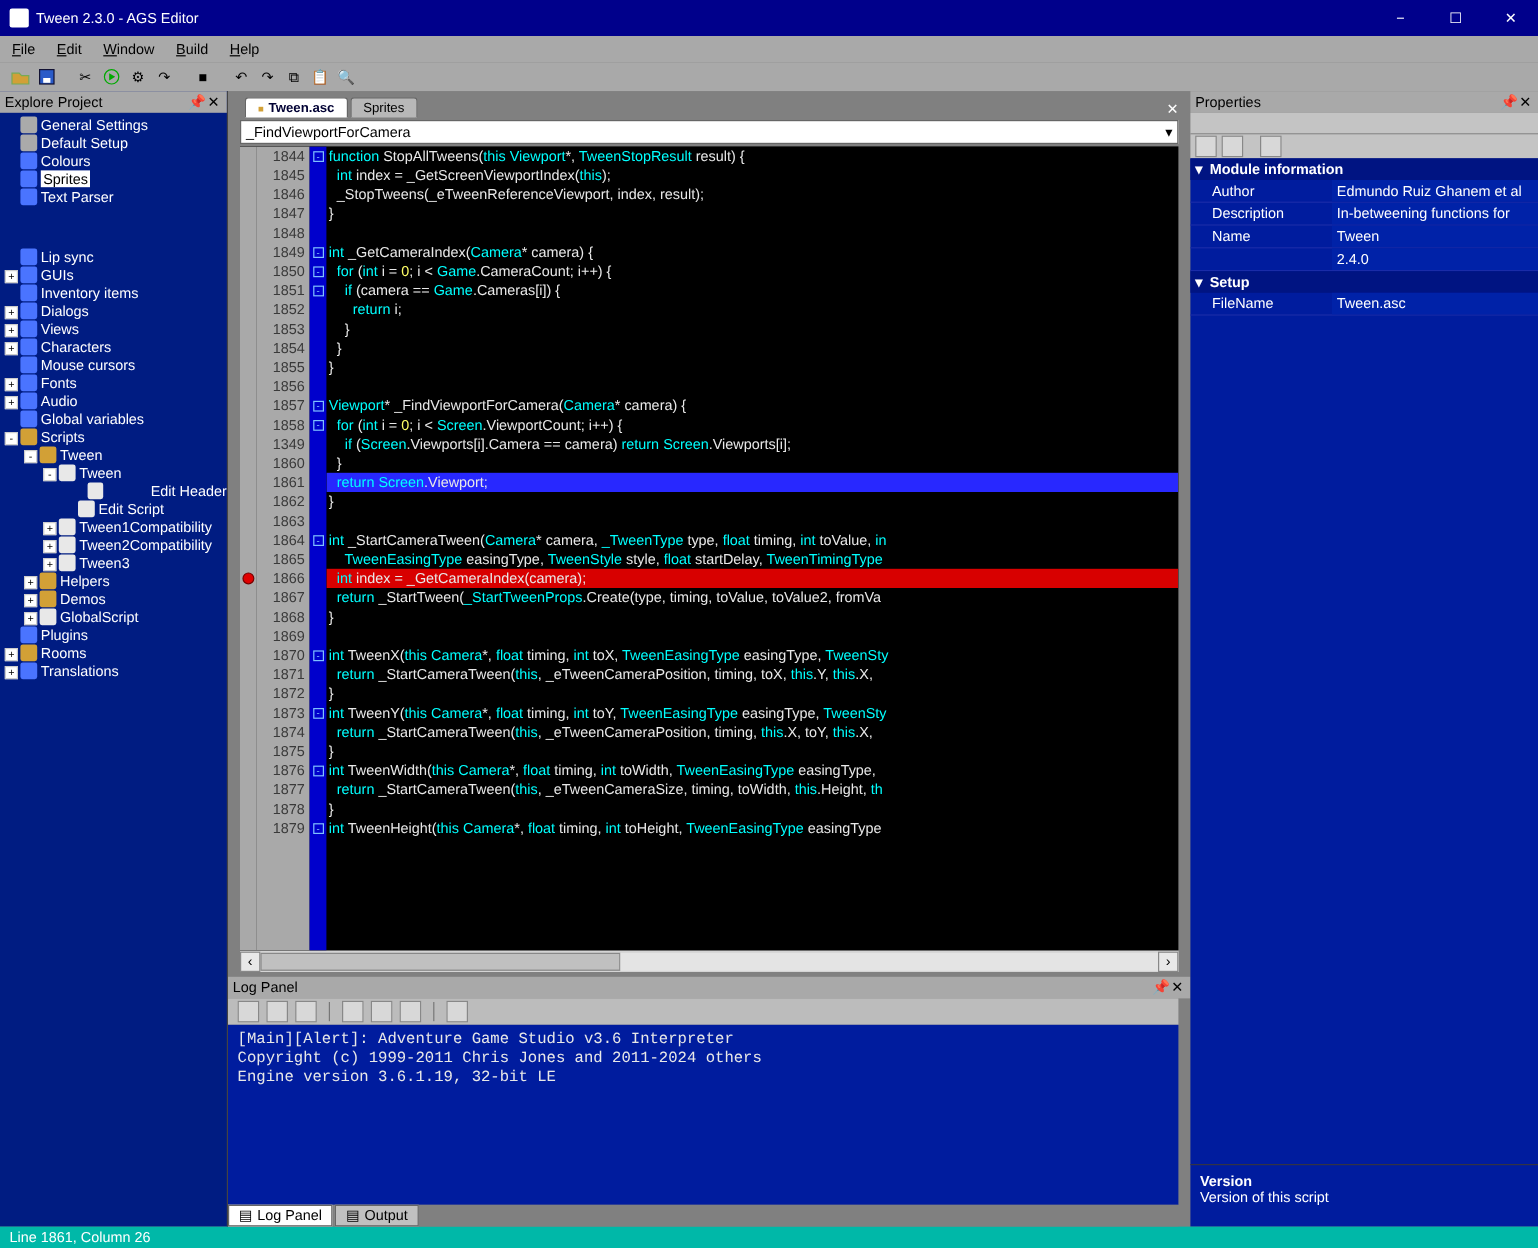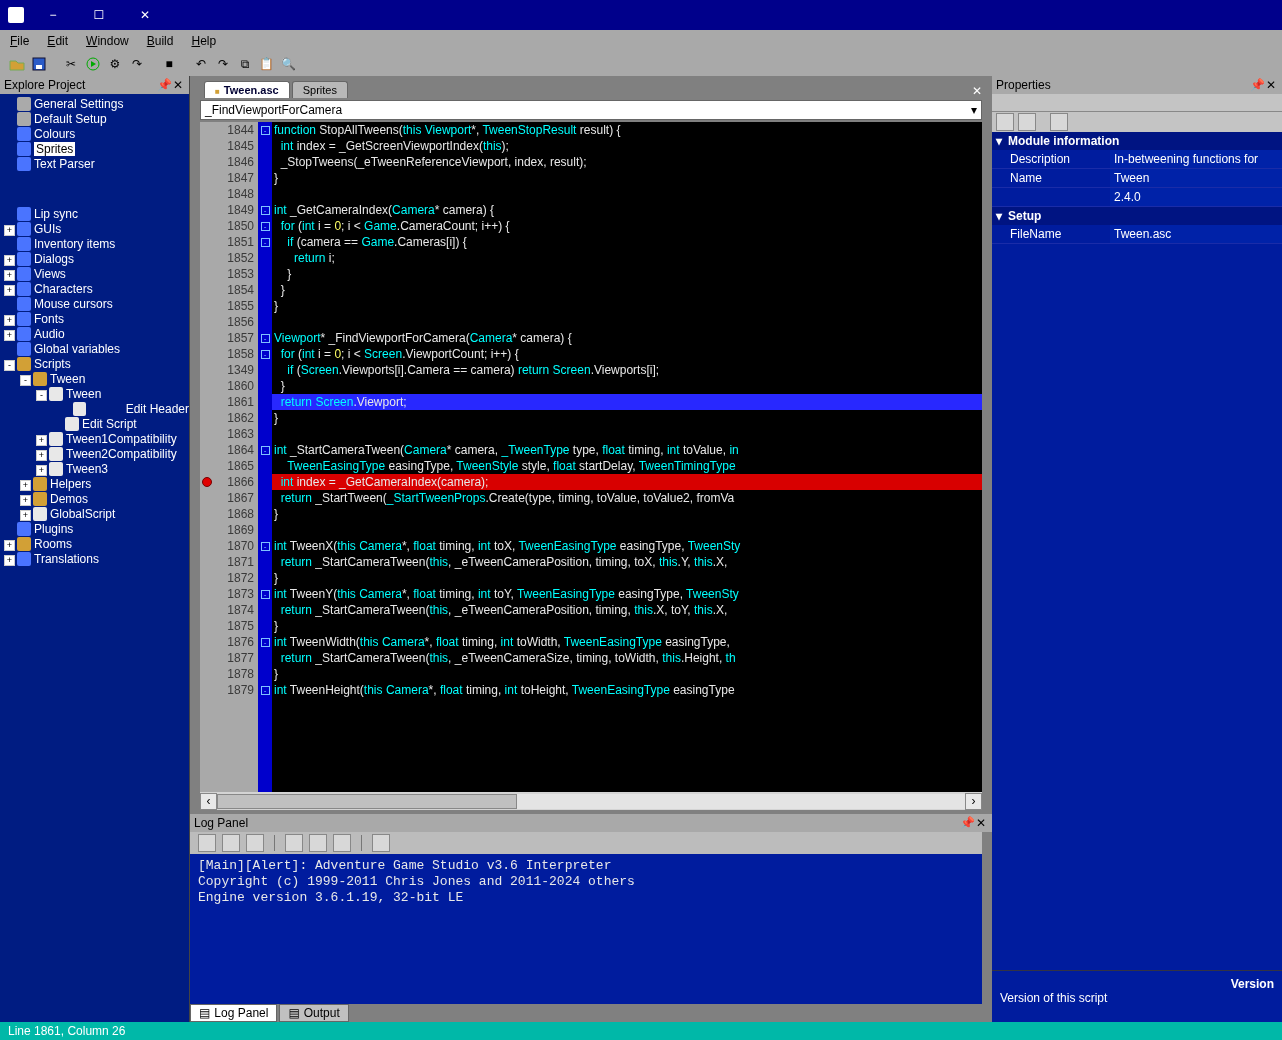--- a/index.html
+++ b/index.html
@@ -81,32 +81,33 @@
 .right .panehdr { }
 .propstoolbar { height:20px; background:#c4c4c4; display:flex; align-items:center; padding:0 4px; gap:4px; }
 .propstoolbar .pb { width:18px; height:18px; background:#d8d8d8; border:1px solid #888; }
 .propsgrid { flex:1; background:#001c9e; color:#fff; font-size:11px; }
 .propsgrid .secthdr { background:#001482; padding:2px 4px; display:flex; align-items:center; font-weight:bold; }
 .propsgrid .secthdr .tri { margin-right:6px; }
 .propsgrid .row { display:flex; border-bottom:1px solid #1a2ca8; }
 .propsgrid .row .k { width:118px; padding:2px 4px 2px 18px; }
 .propsgrid .row .v { flex:1; padding:2px 4px; background:#0022a8; overflow:hidden; white-space:nowrap; text-overflow:ellipsis; }
 .desc { background:#001c9e; color:#fff; padding:6px 8px; border-top:1px solid #334; height:52px; }
-.desc .t { font-weight:bold;text-align:right; }
+.desc .t { font-weight:bold; }
 
 
 .statusbar { height:18px; background:#00b8a8; color:#fff; display:flex; align-items:center; padding:0 8px; font-size:11px; }
 
 svg { display:block; }
 </style>
 </head>
 <body>
 
 <div class="titlebar">
   <span class="logo"></span>
+  <span class="title">Tween 2.3.0 - AGS Editor</span>
   <div class="btns">
     <span class="btn">−</span>
     <span class="btn">☐</span>
     <span class="btn">✕</span>
   </div>
 </div>
 
 <div class="menubar">
   <span><u>F</u><span>ile</span></span>
   <span><u>E</u><span>dit</span></span>
@@ -507,20 +508,24 @@
       <span class="pb"></span>
       <span style="width:6px;"></span>
       <span class="pb"></span>
     </div>
     <div class="propsgrid" id="propsgrid">
         <div class="secthdr">
           <span class="tri">▾</span>
           <span>Module information</span>
         </div>
         <div class="row">
+          <div class="k">Author</div>
+          <div class="v">Edmundo Ruiz Ghanem et al</div>
+        </div>
+        <div class="row">
           <div class="k">Description</div>
           <div class="v">In-betweening functions for</div>
         </div>
         <div class="row">
           <div class="k">Name</div>
           <div class="v">Tween</div>
         </div>
         <div class="row">
           <div class="k"></div>
           <div class="v">2.4.0</div>

